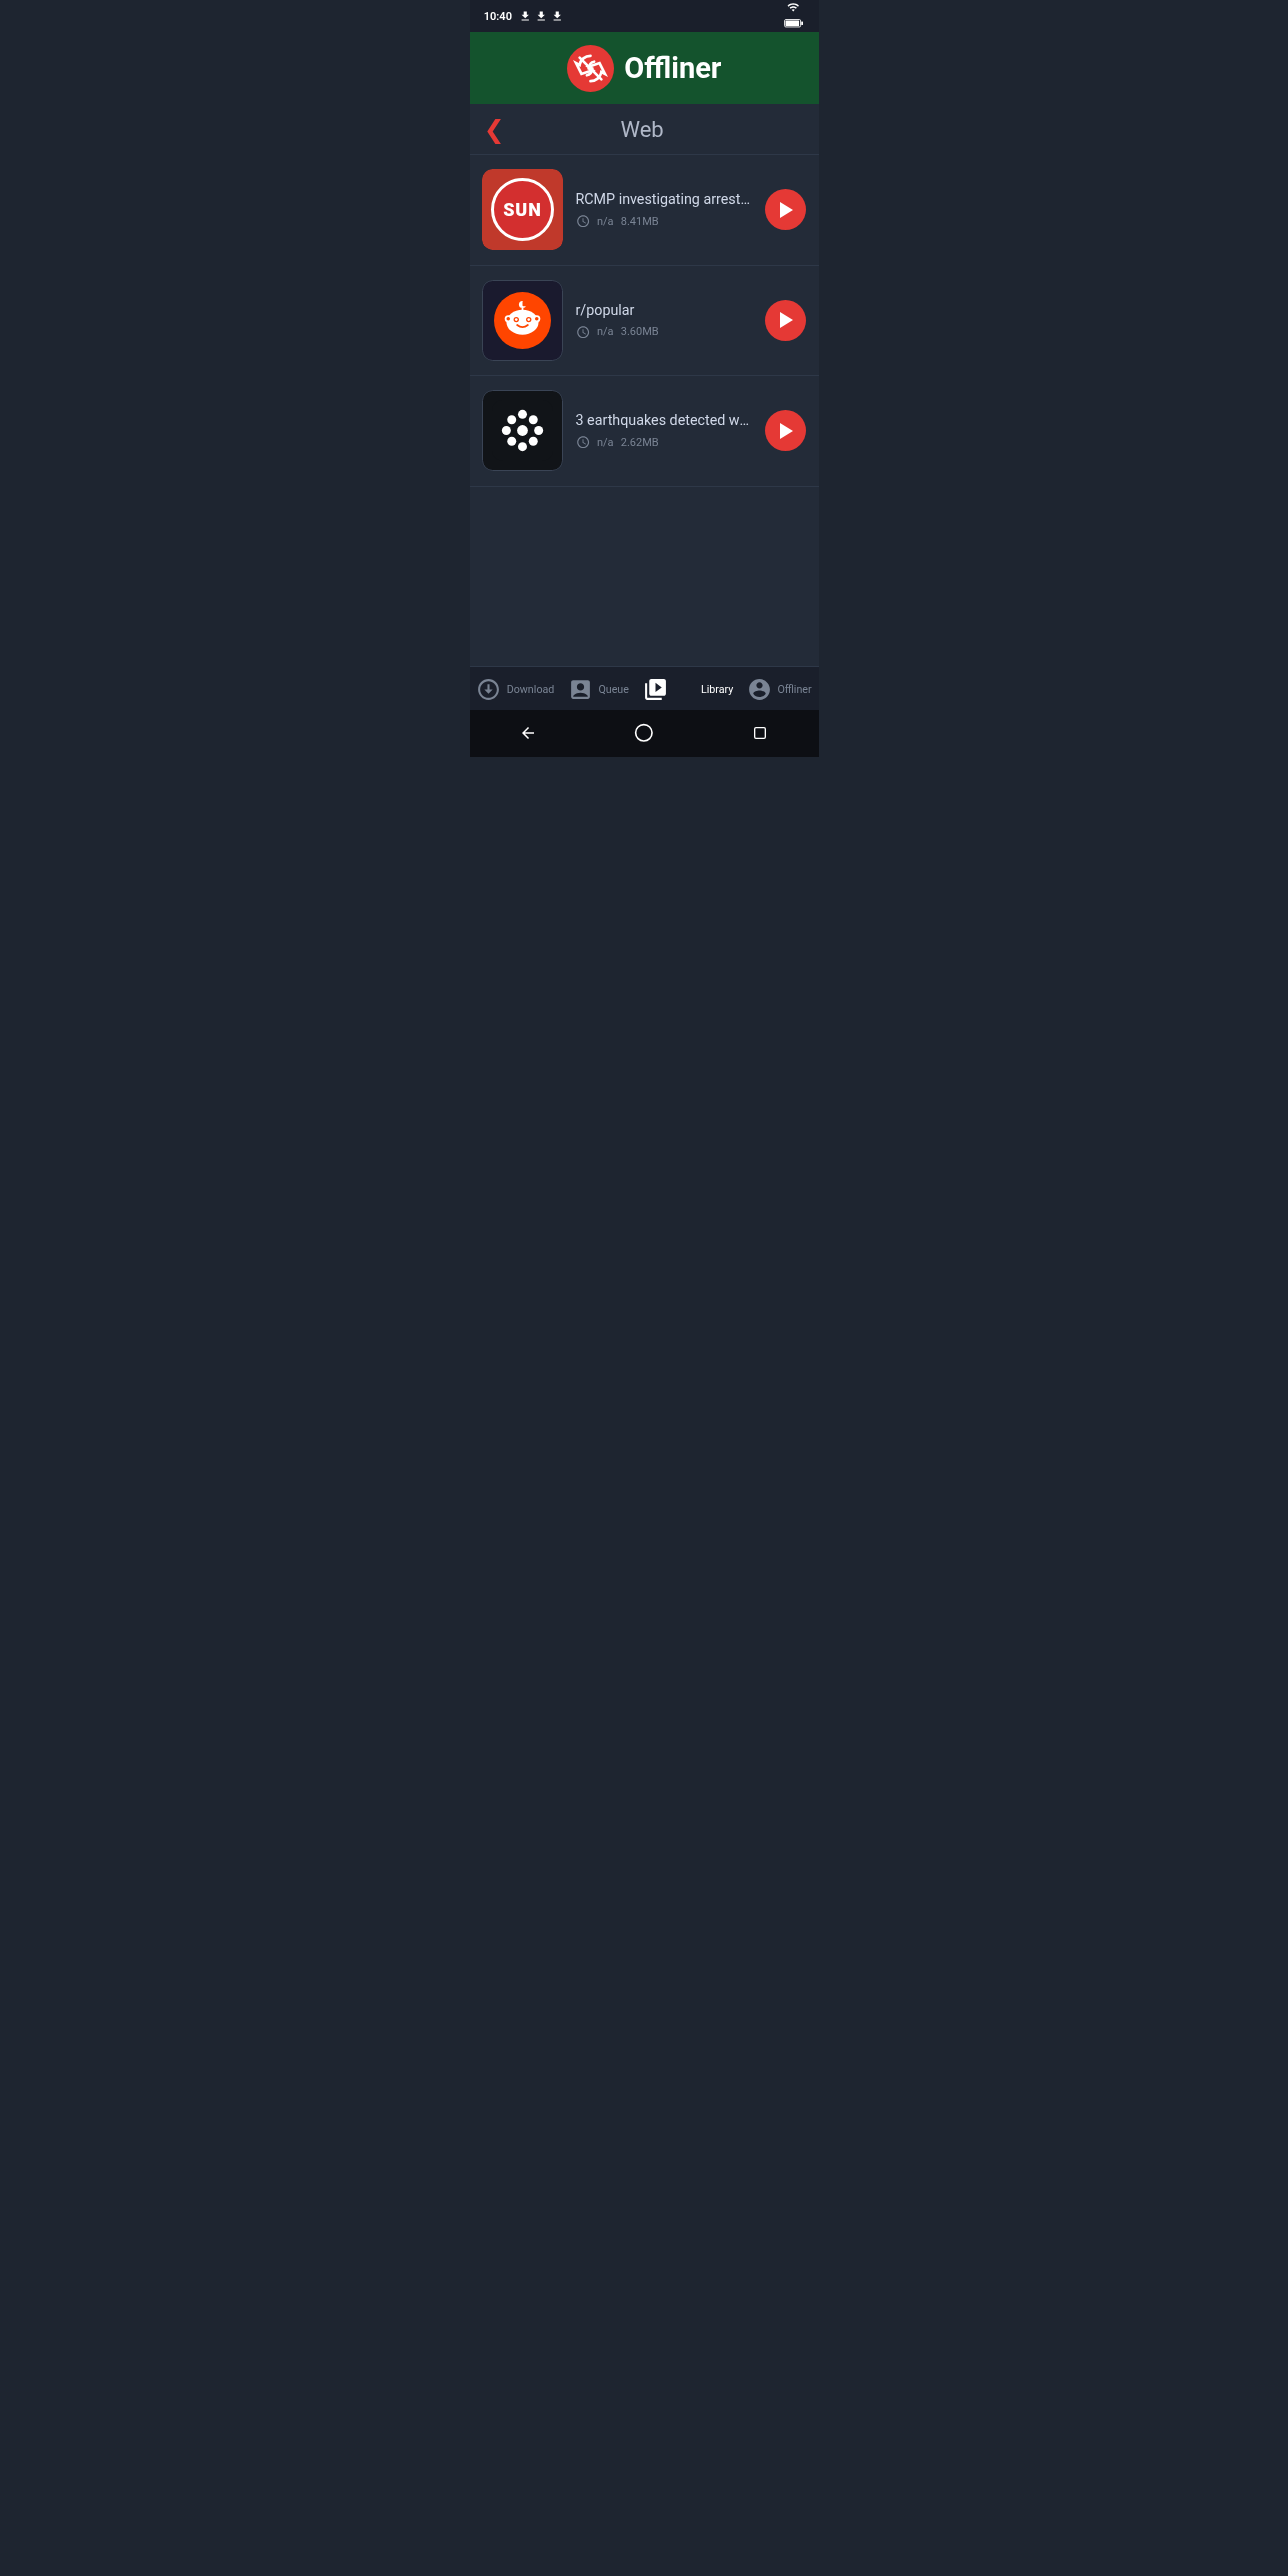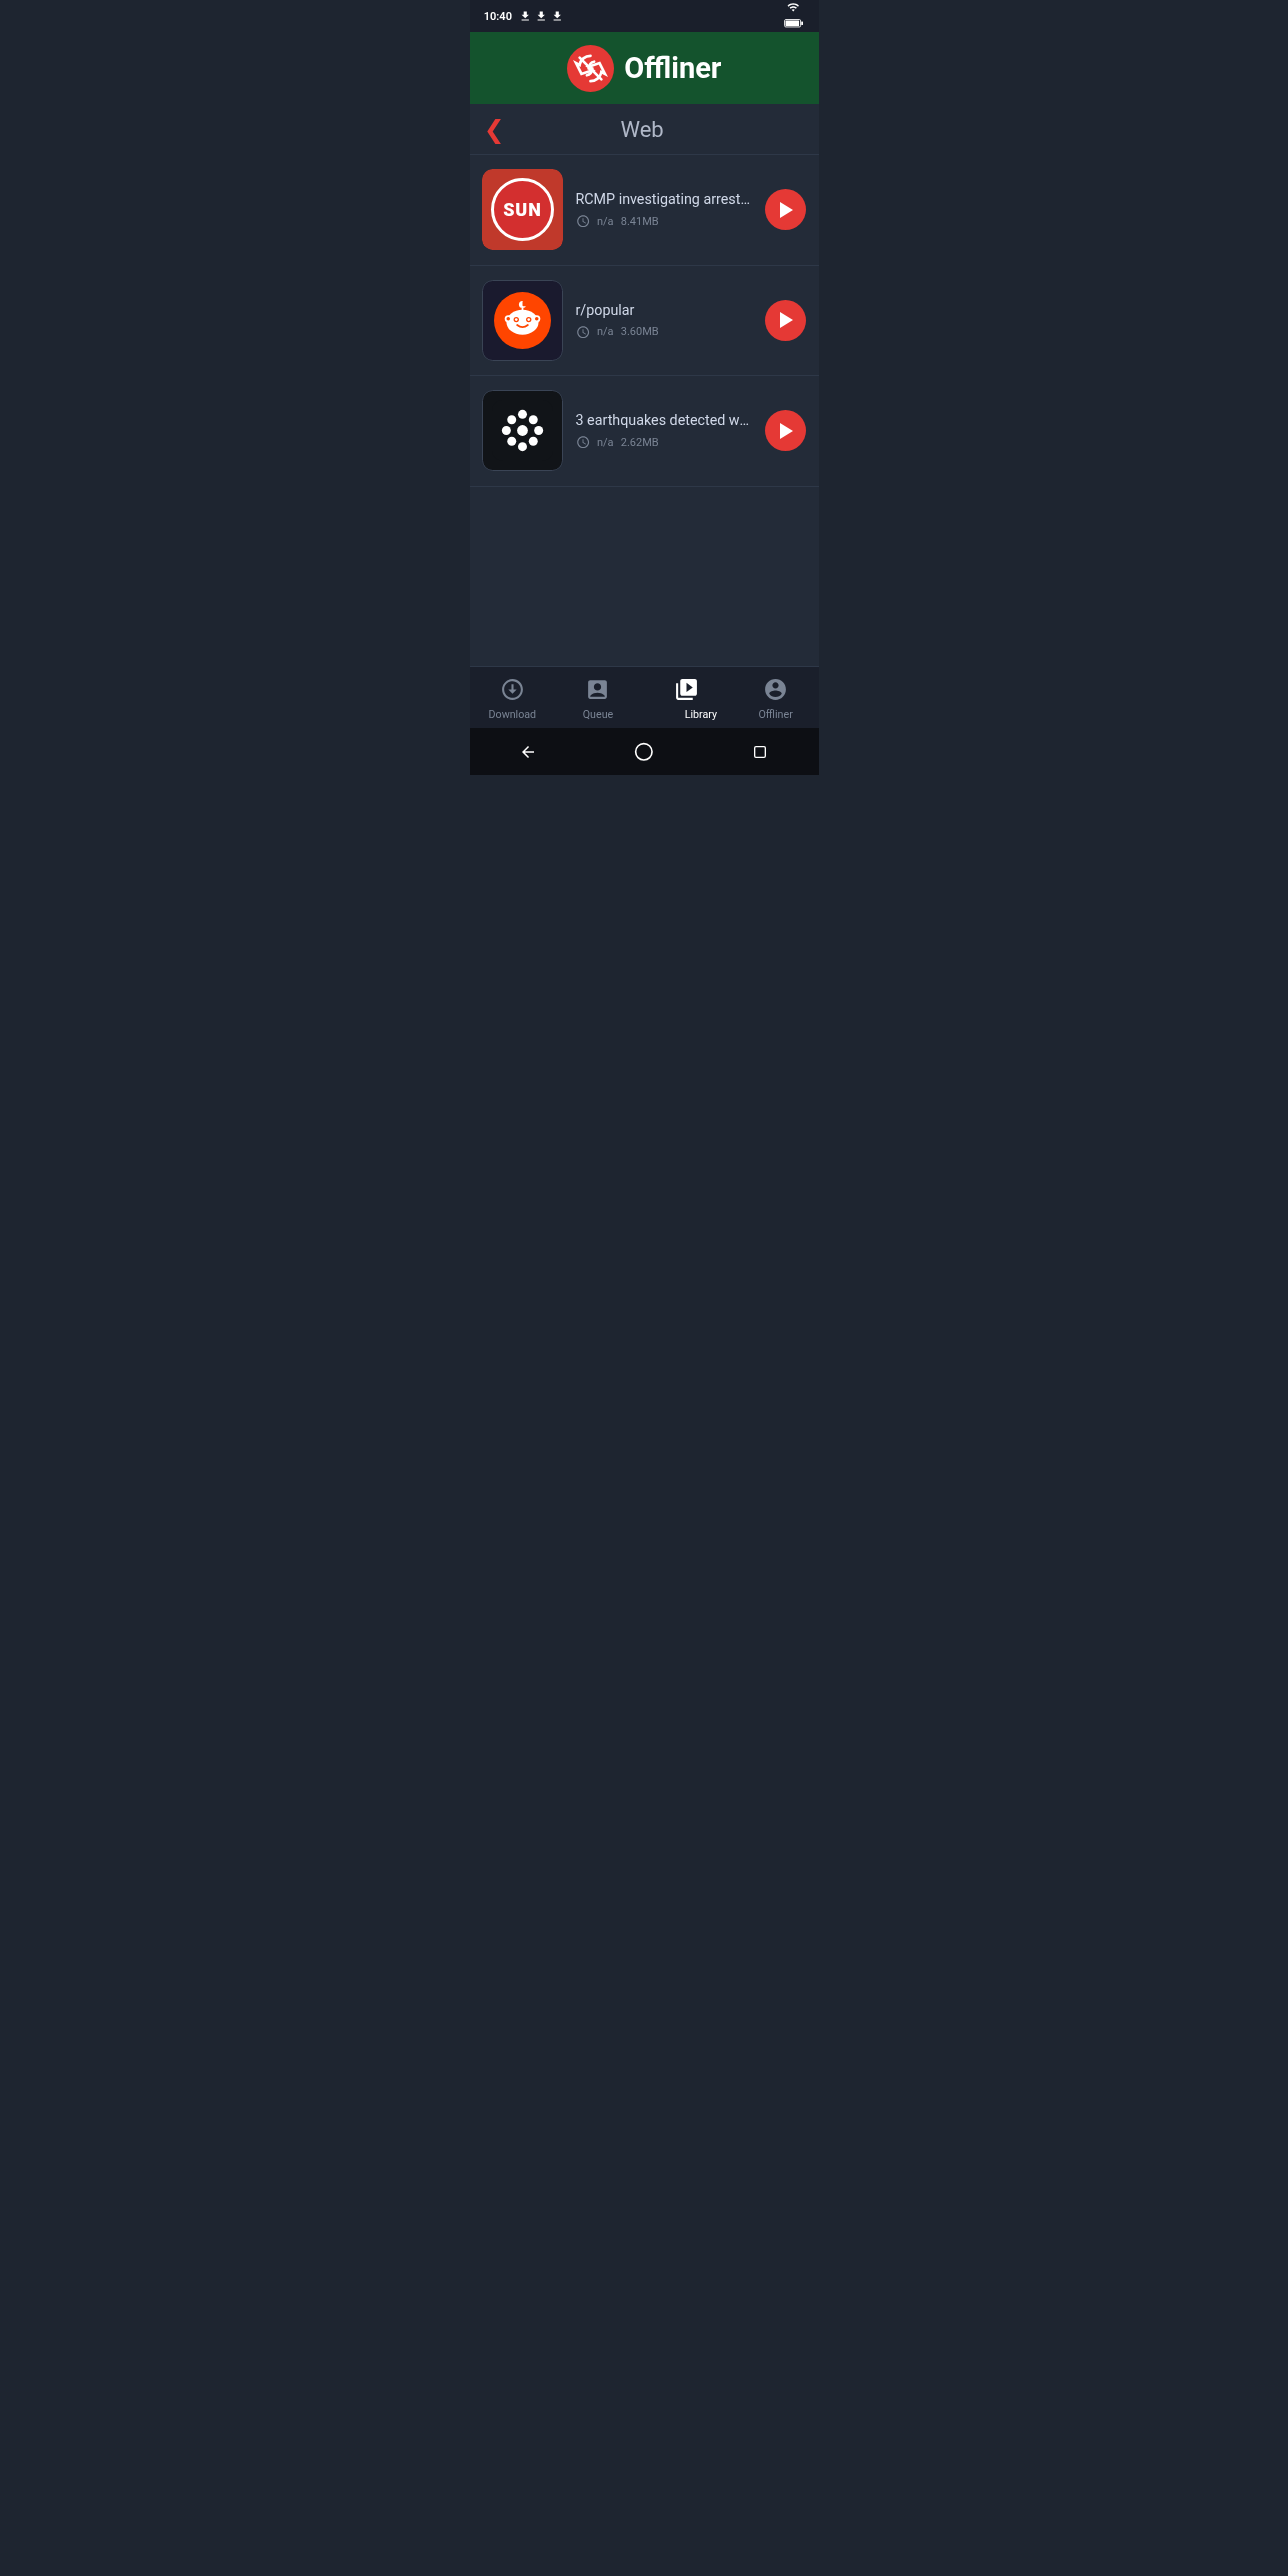--- a/index.html
+++ b/index.html
@@ -185,21 +185,21 @@
       background: #1a1f2b;
       display: flex;
       align-items: center;
       justify-content: space-around;
       padding: 10.7px 0 7.2px;
       border-top: 0.9px solid #2e3848;
     }
 
     .nav-item {
       display: flex;
-      flex-direction: column;
+      flex-direction: row;
       align-items: center;
       gap: 5.4px;
       cursor: pointer;
       min-width: 54px;
     }
 
     .nav-item .nav-icon {
       width: 25px;
       height: 25px;
       display: flex;

